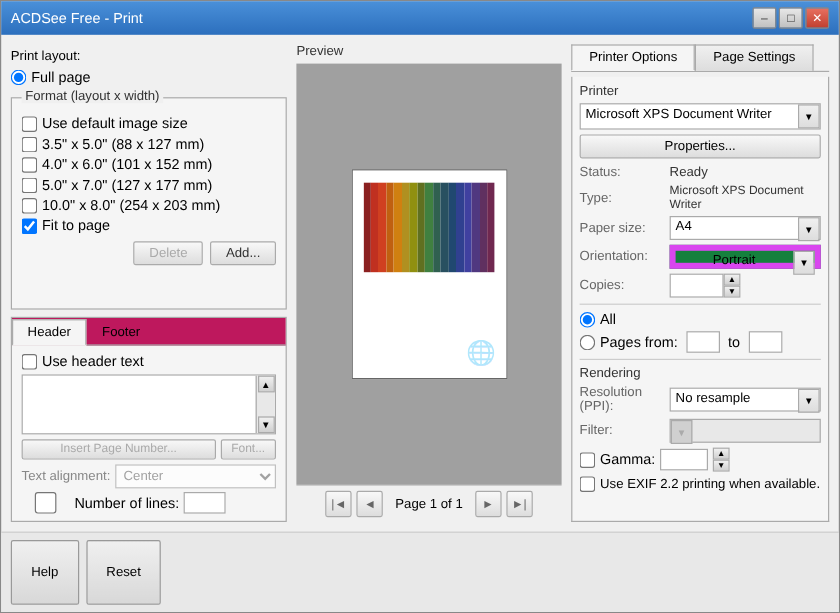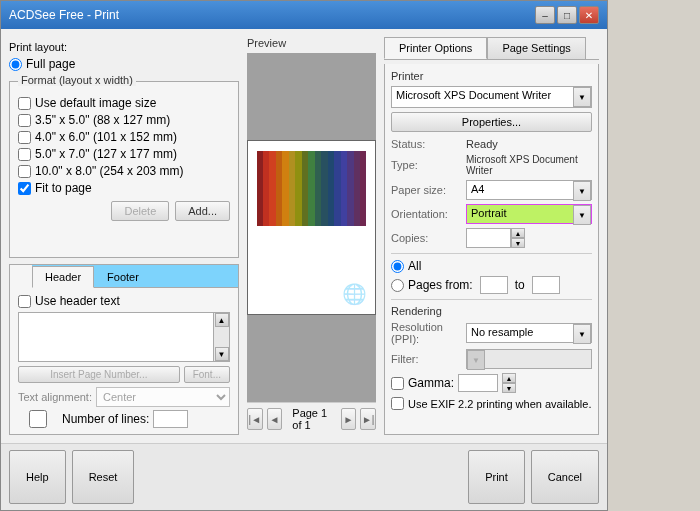--- a/index.html
+++ b/index.html
@@ -5,21 +5,21 @@
     * { box-sizing: border-box; margin: 0; padding: 0; }
     body {
       font-family: 'Segoe UI', Tahoma, Geneva, Verdana, sans-serif;
       font-size: 12px;
       background: #d4d0c8;
       width: 700px;
       height: 511px;
       overflow: hidden;
     }
     .window {
-      width: 608px;
+      width: 700px;
       height: 511px;
       background: #f0f0f0;
       border: 1px solid #888;
       display: flex;
       flex-direction: column;
     }
     .title-bar {
       background: linear-gradient(to bottom, #4a90d9, #2c6fbd);
       color: white;
       padding: 4px 8px;
@@ -116,23 +116,22 @@
       font-size: 11px;
       color: #333;
     }
     .btn:disabled { color: #aaa; cursor: default; }
     .header-footer-section {
       border: 1px solid #aaa;
       background: #f5f5f5;
     }
     .tab-bar {
       display: flex;
-      background: #7dd3fc;
+      background: #be185d;
       border-bottom: 1px solid #aaa;
-      margin-left: 22px;
     }
     .tab {
       padding: 4px 12px;
       cursor: pointer;
       font-size: 11px;
       border: 1px solid transparent;
       border-bottom: none;
       position: relative;
       top: 1px;
     }
@@ -629,21 +628,21 @@
         <div class="info-row">
           <span class="info-label">Paper size:</span>
           <div style="display:flex; flex:1; border:1px solid #aaa; background:white; height:20px;">
             <div style="flex:1; padding:2px 4px; font-size:11px;">A4</div>
             <div class="drop-arrow">▼</div>
           </div>
         </div>
         
         <div class="info-row">
           <span class="info-label">Orientation:</span>
-          <div style="display:flex; flex:1; border:1px solid #d946ef; background:#bef264; height:20px;">
+          <div style="display:flex; flex:1; border:5px solid #d946ef; background:#15803d; height:20px;padding-left:27px;">
             <div style="flex:1; padding:2px 4px; font-size:11px;">Portrait</div>
             <div class="drop-arrow">▼</div>
           </div>
         </div>
         
         <div class="info-row">
           <span class="info-label">Copies:</span>
           <div style="display:flex; align-items:center; gap:0;">
             <input type="text" class="spinner-input" style="">
             <div class="spin-btns">
@@ -701,18 +700,14 @@
       </div>
     </div>
 
   </div>
 
   <div class="bottom-bar">
     <div class="bottom-left">
       <button class="btn-primary">Help</button>
       <button class="btn-primary">Reset</button>
     </div>
-    <div class="bottom-right">
-      <button class="btn-primary">Print</button>
-      <button class="btn-primary">Cancel</button>
-    </div>
   </div>
 </div>
 
 </body></html>

